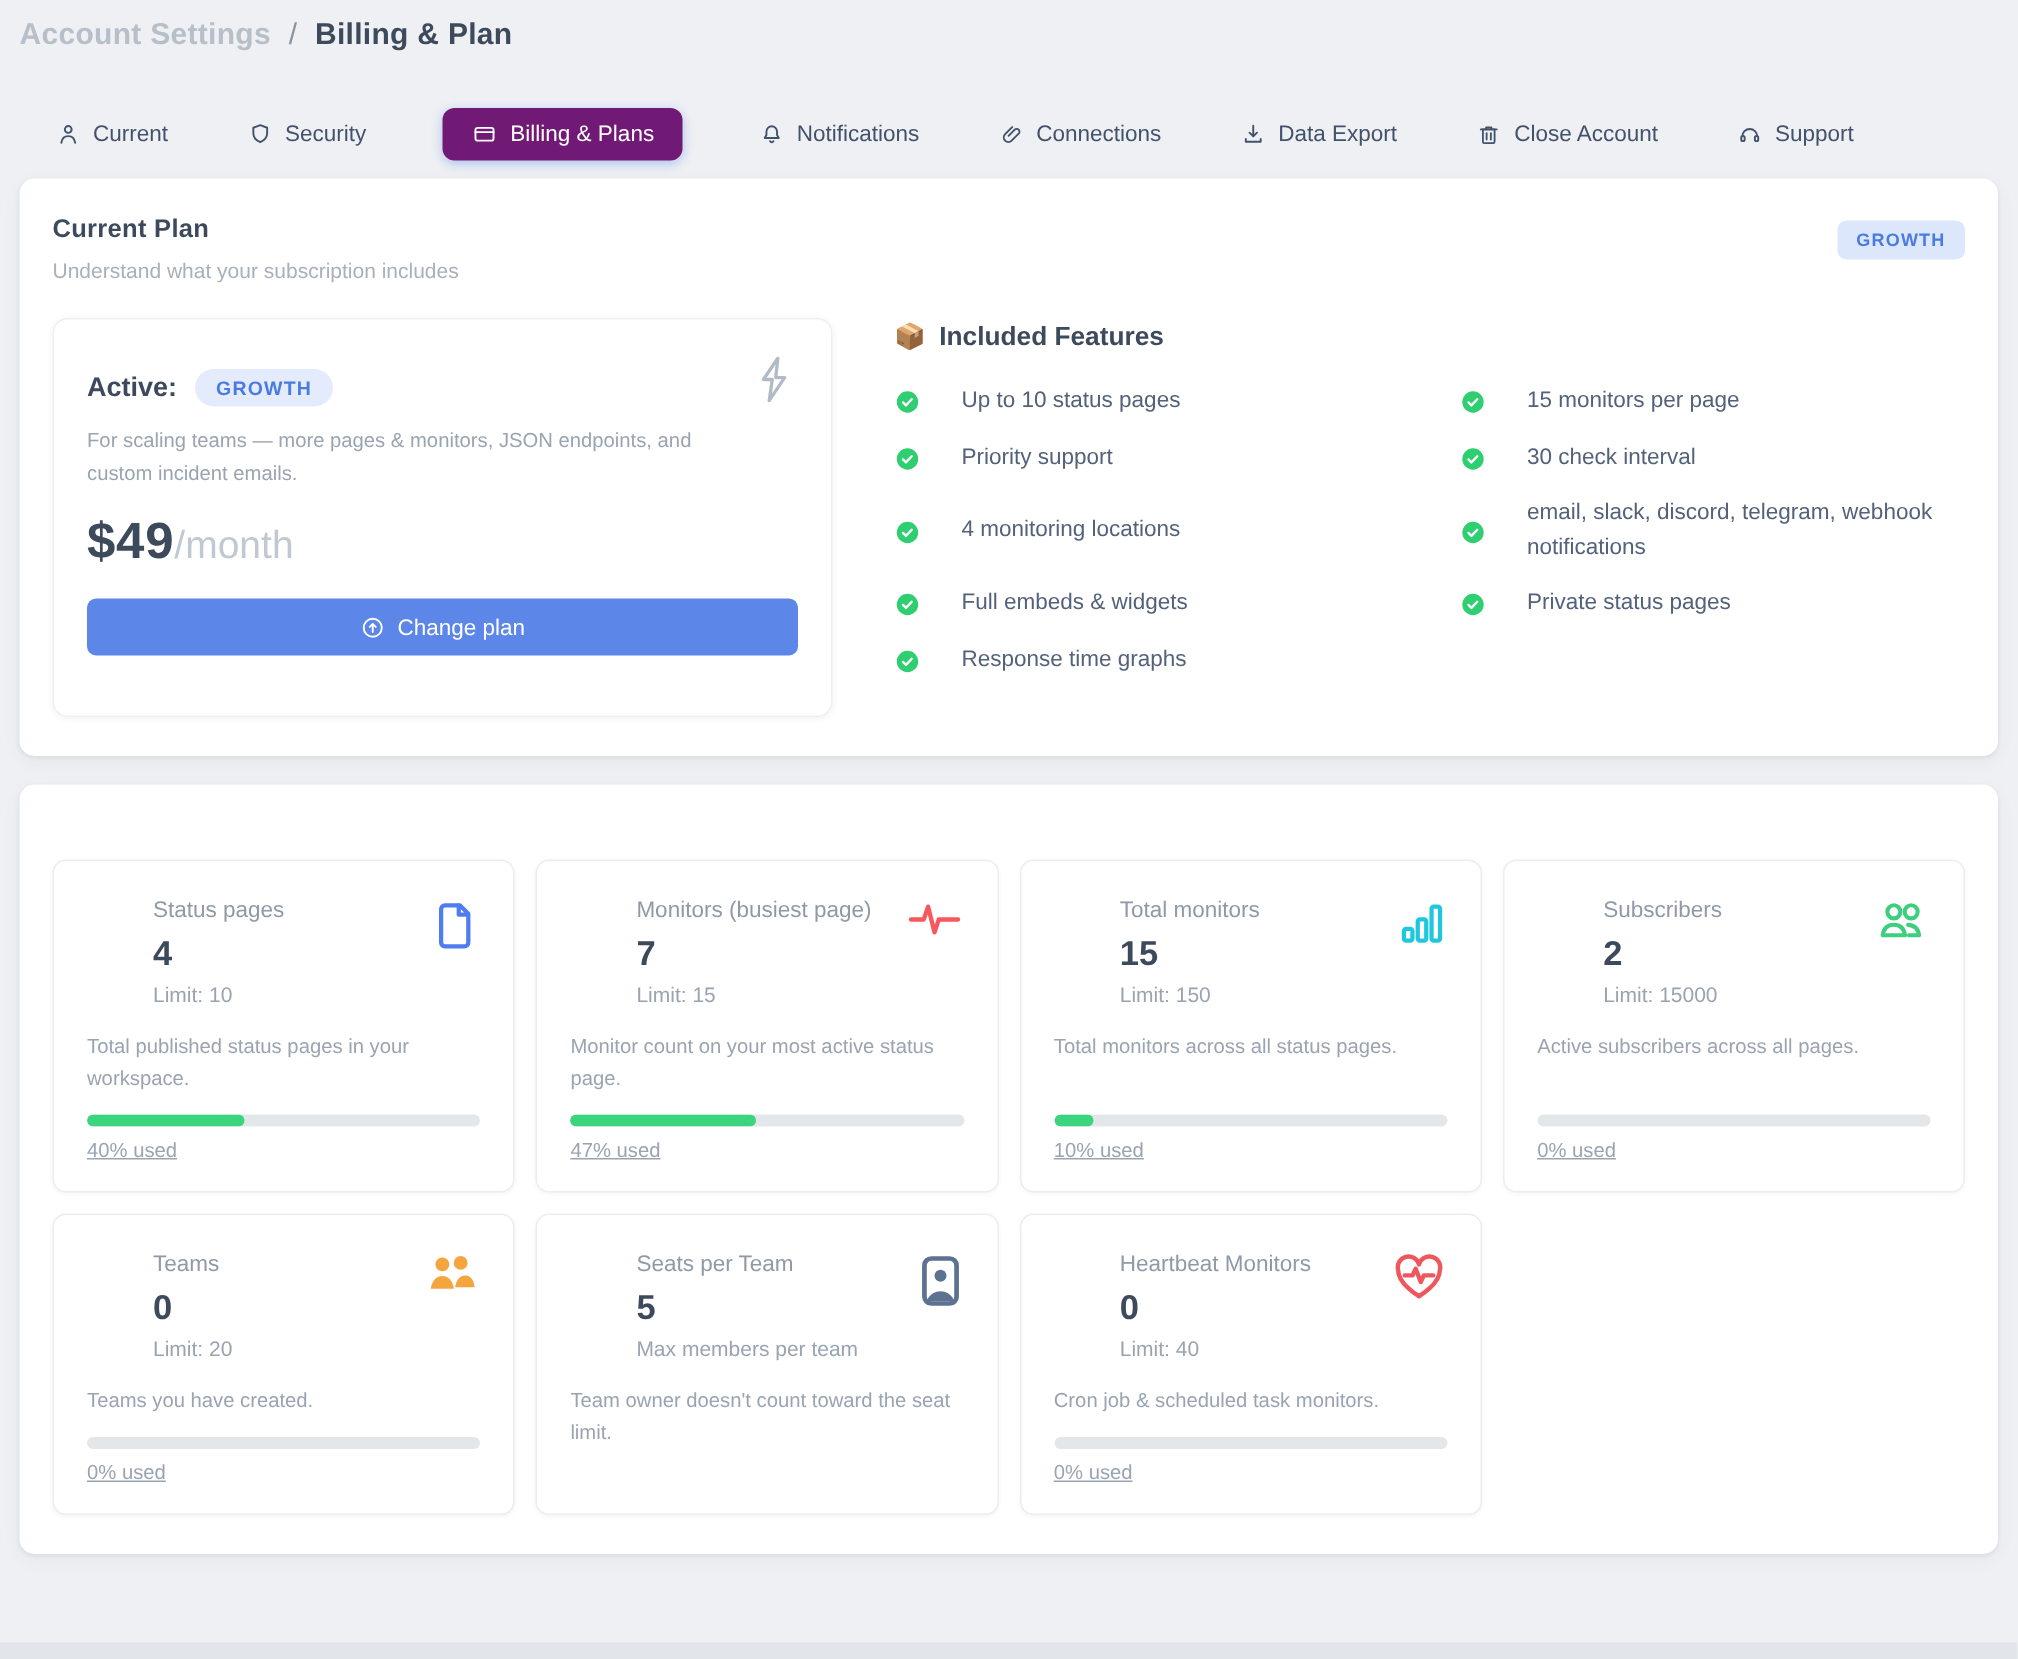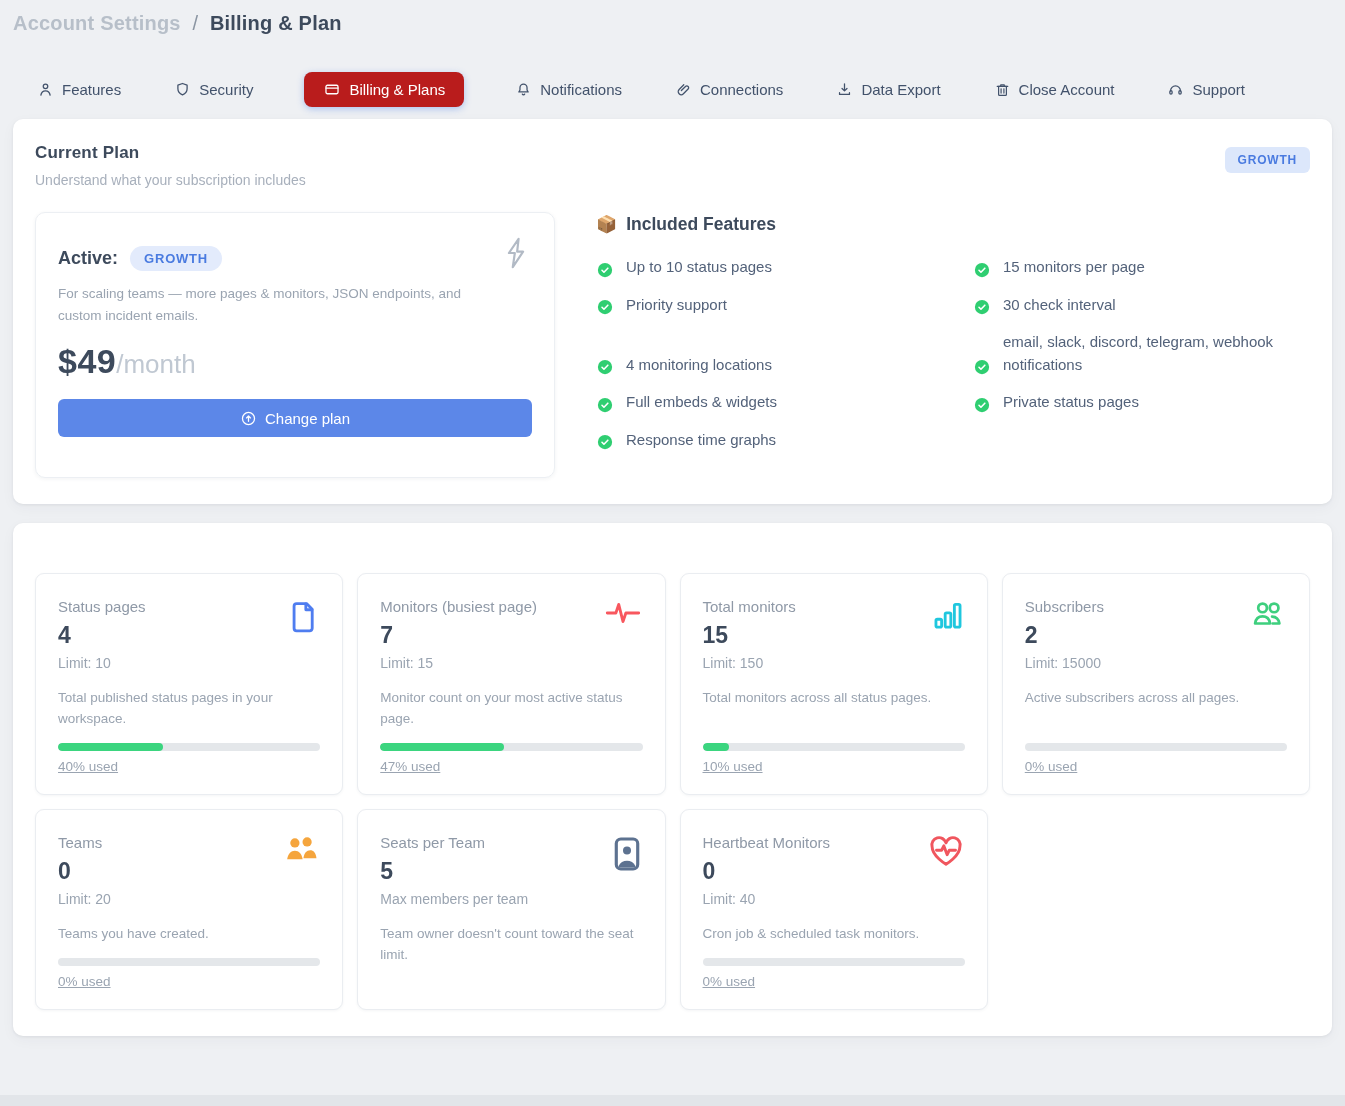--- a/index.html
+++ b/index.html
@@ -21,21 +21,21 @@
   
   .tabs { display: flex; align-items: center; gap: 49px; margin-top: 37px; padding-left: 22px; }
   .tab {
     display: flex; align-items: center; gap: 8px;
     background: none; border: none; font-family: inherit;
     font-size: 15px; color: #42526b; cursor: pointer; padding: 9px 2px;
     white-space: nowrap;
   }
   .tab svg { stroke: #42526b; }
   .tab.active {
-    background: #b91c1c; color: #ffffff; border-radius: 8px; padding: 9px 19px;
+    background: #701a75; color: #ffffff; border-radius: 8px; padding: 9px 19px;
     box-shadow: 0 2px 7px rgba(92,135,232,.45);
   }
   .tab.active svg { stroke: #ffffff; }
 
   
   .card {
     background: #ffffff; border-radius: 10px;
     box-shadow: 0 1px 3px rgba(40,50,70,.08), 0 4px 14px rgba(40,50,70,.04);
     padding: 24px 22px 26px 22px;
   }
@@ -78,33 +78,33 @@
   .bolt { position: absolute; top: 22px; right: 22px; }
 
   
   .features { flex: 1; padding-left: 41px; padding-top: 2px; }
   .feat-title { display: flex; align-items: center; gap: 9px; font-size: 17.5px; font-weight: 700; color: #3d4a5c; }
   .feat-emoji { font-size: 17px; }
   .feat-grid {
     display: grid; grid-template-columns: 1fr 1fr;
     column-gap: 40px; row-gap: 15px; margin-top: 21px;
   }
-  .feat-item { display: flex; align-items: flex-end; gap: 12px; font-size: 15px; color: #53627a; line-height: 1.5; }
+  .feat-item { display: flex; align-items: center; gap: 27px; font-size: 15px; color: #53627a; line-height: 1.5; }
   .feat-item svg { flex: 0 0 auto; margin-top: 2px; }
   .feat-item .ftext { max-width: 330px; }
 
   
   .usage-grid { display: grid; grid-template-columns: repeat(4, 1fr); gap: 14px; margin-top: 26px; }
   .ucard {
     background: #fff; border: 1px solid #eaedf1; border-radius: 9px;
     box-shadow: 0 1px 3px rgba(40,50,70,.05);
     padding: 24px 22px 20px 22px;
     display: flex; flex-direction: column; min-height: 200px;
   }
-  .ucard-top { display: flex; justify-content: space-between; align-items: flex-start; }
+  .ucard-top { display: flex; justify-content: space-between; align-items: flex-start; margin-left: 44px; }
   .ucard-title { font-size: 15px; color: #8f99a7; }
   .ucard-value { font-size: 23px; font-weight: 700; color: #3d4a5c; margin-top: 7px; }
   .ucard-limit { font-size: 14px; color: #9aa4b1; margin-top: 6px; }
   .ucard-desc { font-size: 13.5px; color: #9aa4b1; line-height: 1.55; margin-top: 17px; flex: 1; }
   .bar-track { height: 8px; background: #e4e7ea; border-radius: 4px; margin-top: 13px; overflow: hidden; }
   .bar-fill { height: 100%; background: #3bd57f; border-radius: 4px; width: 0; }
   .ucard-pct { font-size: 13.5px; color: #9aa4b1; margin-top: 8px; text-decoration: underline; }
 
   .bottom-strip { position: absolute; left: 0; bottom: 0; width: 100%; height: 11px; background: #e2e5e9; }
 
@@ -122,21 +122,21 @@
   </div>
 
   <nav class="tabs">
     <button class="tab">
       <span>
           <svg width="17" height="17" viewBox="0 0 24 24" fill="none" stroke-width="1.8" stroke-linecap="round" stroke-linejoin="round">
             <circle cx="12" cy="7.5" r="3.2"></circle>
             <path d="M5.5 20c.6-4 3-6.2 6.5-6.2s5.9 2.2 6.5 6.2"></path>
           </svg>
         </span>
-      <span>Features</span>
+      <span>Current</span>
     </button>
     <button class="tab">
       <span>
           <svg width="17" height="17" viewBox="0 0 24 24" fill="none" stroke-width="1.8" stroke-linejoin="round">
             <path d="M12 3.5l6.5 2.4v5c0 4.2-2.7 7-6.5 8.6-3.8-1.6-6.5-4.4-6.5-8.6v-5L12 3.5z"></path>
           </svg>
         </span>
       <span>Security</span>
     </button>
     <button class="tab active">

